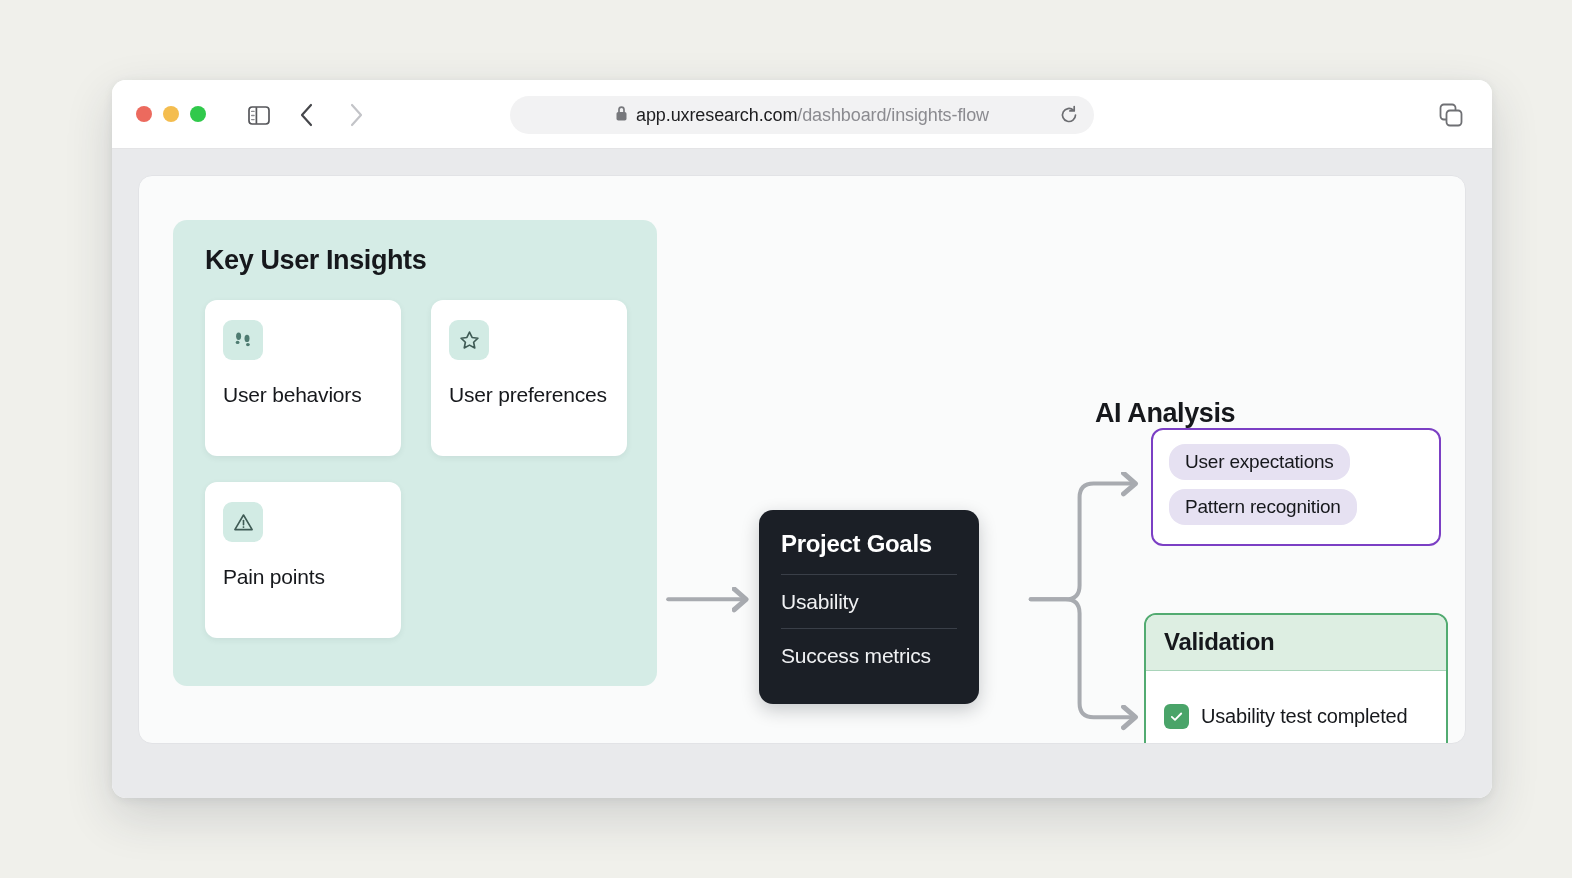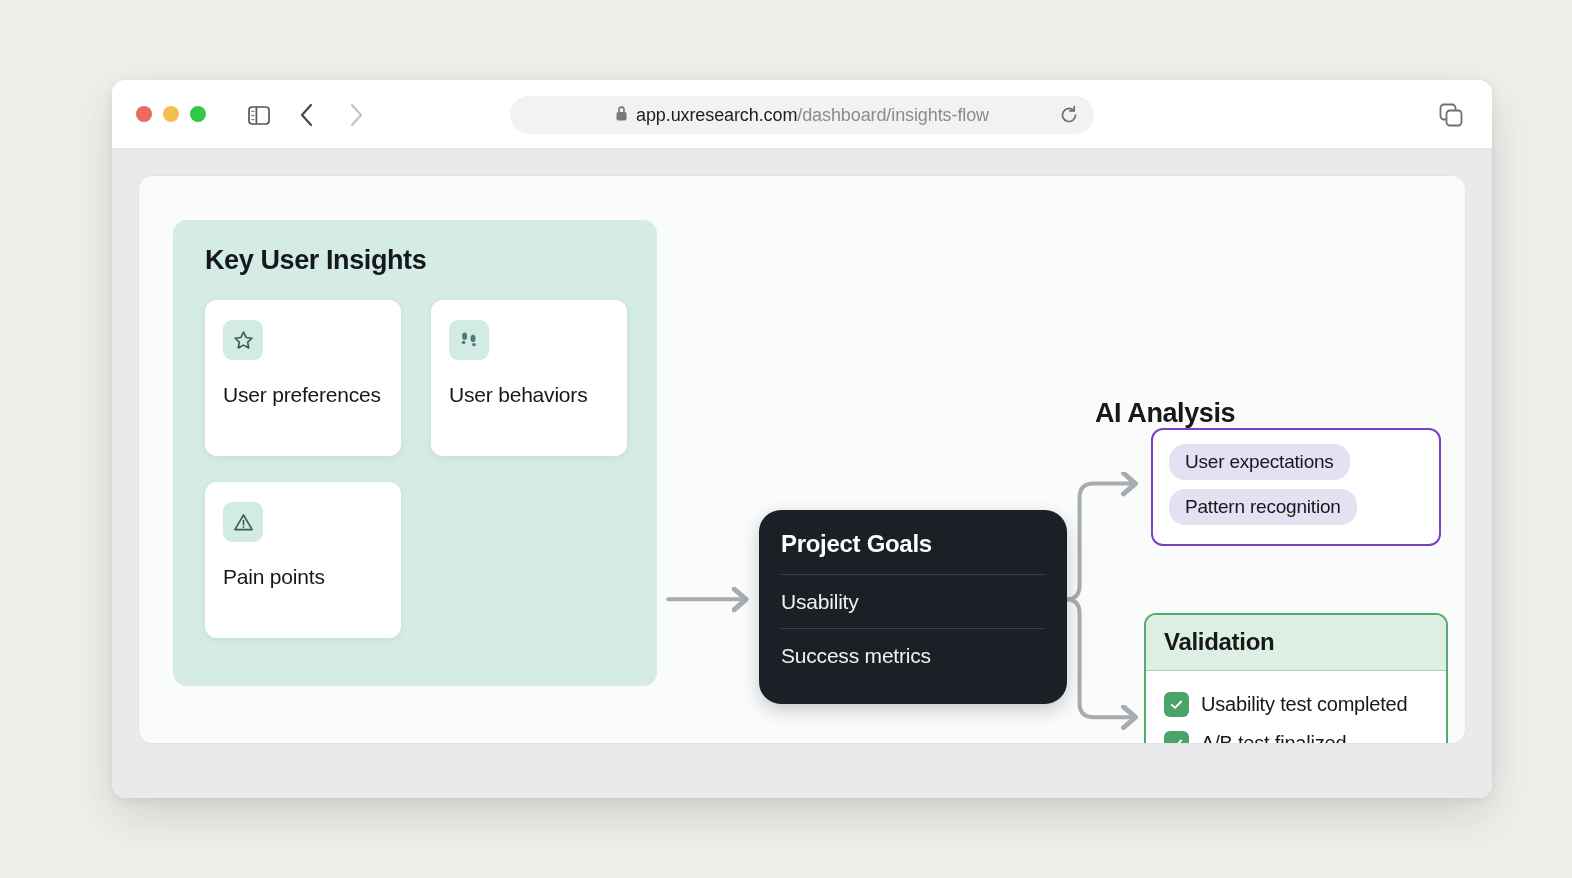--- a/index.html
+++ b/index.html
@@ -127,23 +127,23 @@
   .insight-label {
     margin-top: 20px;
     font-size: 21px; line-height: 1.42;
     color: #16181c; letter-spacing: -0.2px;
   }
 
   
   .goals-card {
     position: absolute;
     left: 620px; top: 334px;
-    width: 308px;
+    width: 220px;
     background: #1b1f26;
-    border-radius: 22px;
+    border-radius: 14px;
     padding: 20px 22px 22px 22px;
     box-shadow: 0 6px 18px rgba(20,24,32,0.22);
   }
   .goals-title {
     font-size: 24px; font-weight: bold; color: #ffffff;
     letter-spacing: -0.3px; padding-bottom: 16px;
   }
   .goals-row {
     font-size: 21px; color: #f0f1f3;
     padding: 15px 0 14px 0;
@@ -190,21 +190,21 @@
   }
   .validation-head {
     background: #ddeee2;
     padding: 13px 18px 14px 18px;
     border-bottom: 1px solid #a9d4ba;
   }
   .validation-head-title {
     font-size: 24px; font-weight: bold;
     color: #16181c; letter-spacing: -0.3px;
   }
-  .validation-body { padding: 14px 18px 16px 18px; }
+  .validation-body { padding: 26px 18px 16px 18px; }
   .check-row {
     display: flex; align-items: center; gap: 12px;
     padding: 7px 0;
   }
   .checkbox {
     width: 25px; height: 25px; flex: 0 0 25px;
     background: #4aa469; border-radius: 6px;
     display: flex; align-items: center; justify-content: center;
   }
   .check-label {
@@ -286,37 +286,37 @@
         <path d="M893 424 H928 Q942 424 942 438 V528 Q942 542 956 542 H996" stroke="#a8abb0" stroke-width="4" fill="none" stroke-linecap="round" marker-end="url(#arrowhead)"></path>
       </svg>
 
       <div class="insights-panel">
         <div class="insights-title">Key User Insights</div>
 
         <div class="insight-grid">
 
           <div class="insight-card">
             <div class="icon-tile">
-              <svg width="23" height="23" viewBox="0 0 24 24" fill="none">
-                <path d="M12 3.2l2.7 5.6 6.1.8-4.5 4.2 1.2 6-5.5-3-5.5 3 1.2-6L3.2 9.6l6.1-.8z" stroke="#3f5b55" stroke-width="1.7" stroke-linejoin="round" fill="none"></path>
-              </svg>
-            </div>
-            <div class="insight-label">User preferences</div>
-          </div>
-
-          <div class="insight-card">
-            <div class="icon-tile">
               <svg width="22" height="22" viewBox="0 0 22 22" fill="none">
                 <ellipse cx="6.6" cy="7.2" rx="2.5" ry="3.7" fill="#4e7b71"></ellipse>
                 <ellipse cx="5.6" cy="13.4" rx="1.9" ry="1.7" fill="#4e7b71"></ellipse>
                 <ellipse cx="15" cy="9.4" rx="2.5" ry="3.7" fill="#4e7b71"></ellipse>
                 <ellipse cx="15.9" cy="15.6" rx="1.9" ry="1.7" fill="#4e7b71"></ellipse>
               </svg>
             </div>
             <div class="insight-label">User behaviors</div>
+          </div>
+
+          <div class="insight-card">
+            <div class="icon-tile">
+              <svg width="23" height="23" viewBox="0 0 24 24" fill="none">
+                <path d="M12 3.2l2.7 5.6 6.1.8-4.5 4.2 1.2 6-5.5-3-5.5 3 1.2-6L3.2 9.6l6.1-.8z" stroke="#3f5b55" stroke-width="1.7" stroke-linejoin="round" fill="none"></path>
+              </svg>
+            </div>
+            <div class="insight-label">User preferences</div>
           </div>
 
           <div class="insight-card">
             <div class="icon-tile">
               <svg width="23" height="23" viewBox="0 0 24 24" fill="none">
                 <path d="M12 4.2L21 19.4H3z" stroke="#3f5b55" stroke-width="1.7" stroke-linejoin="round" fill="none"></path>
                 <line x1="12" y1="10" x2="12" y2="14.4" stroke="#3f5b55" stroke-width="1.7" stroke-linecap="round"></line>
                 <circle cx="12" cy="16.8" r="1" fill="#3f5b55"></circle>
               </svg>
             </div>

